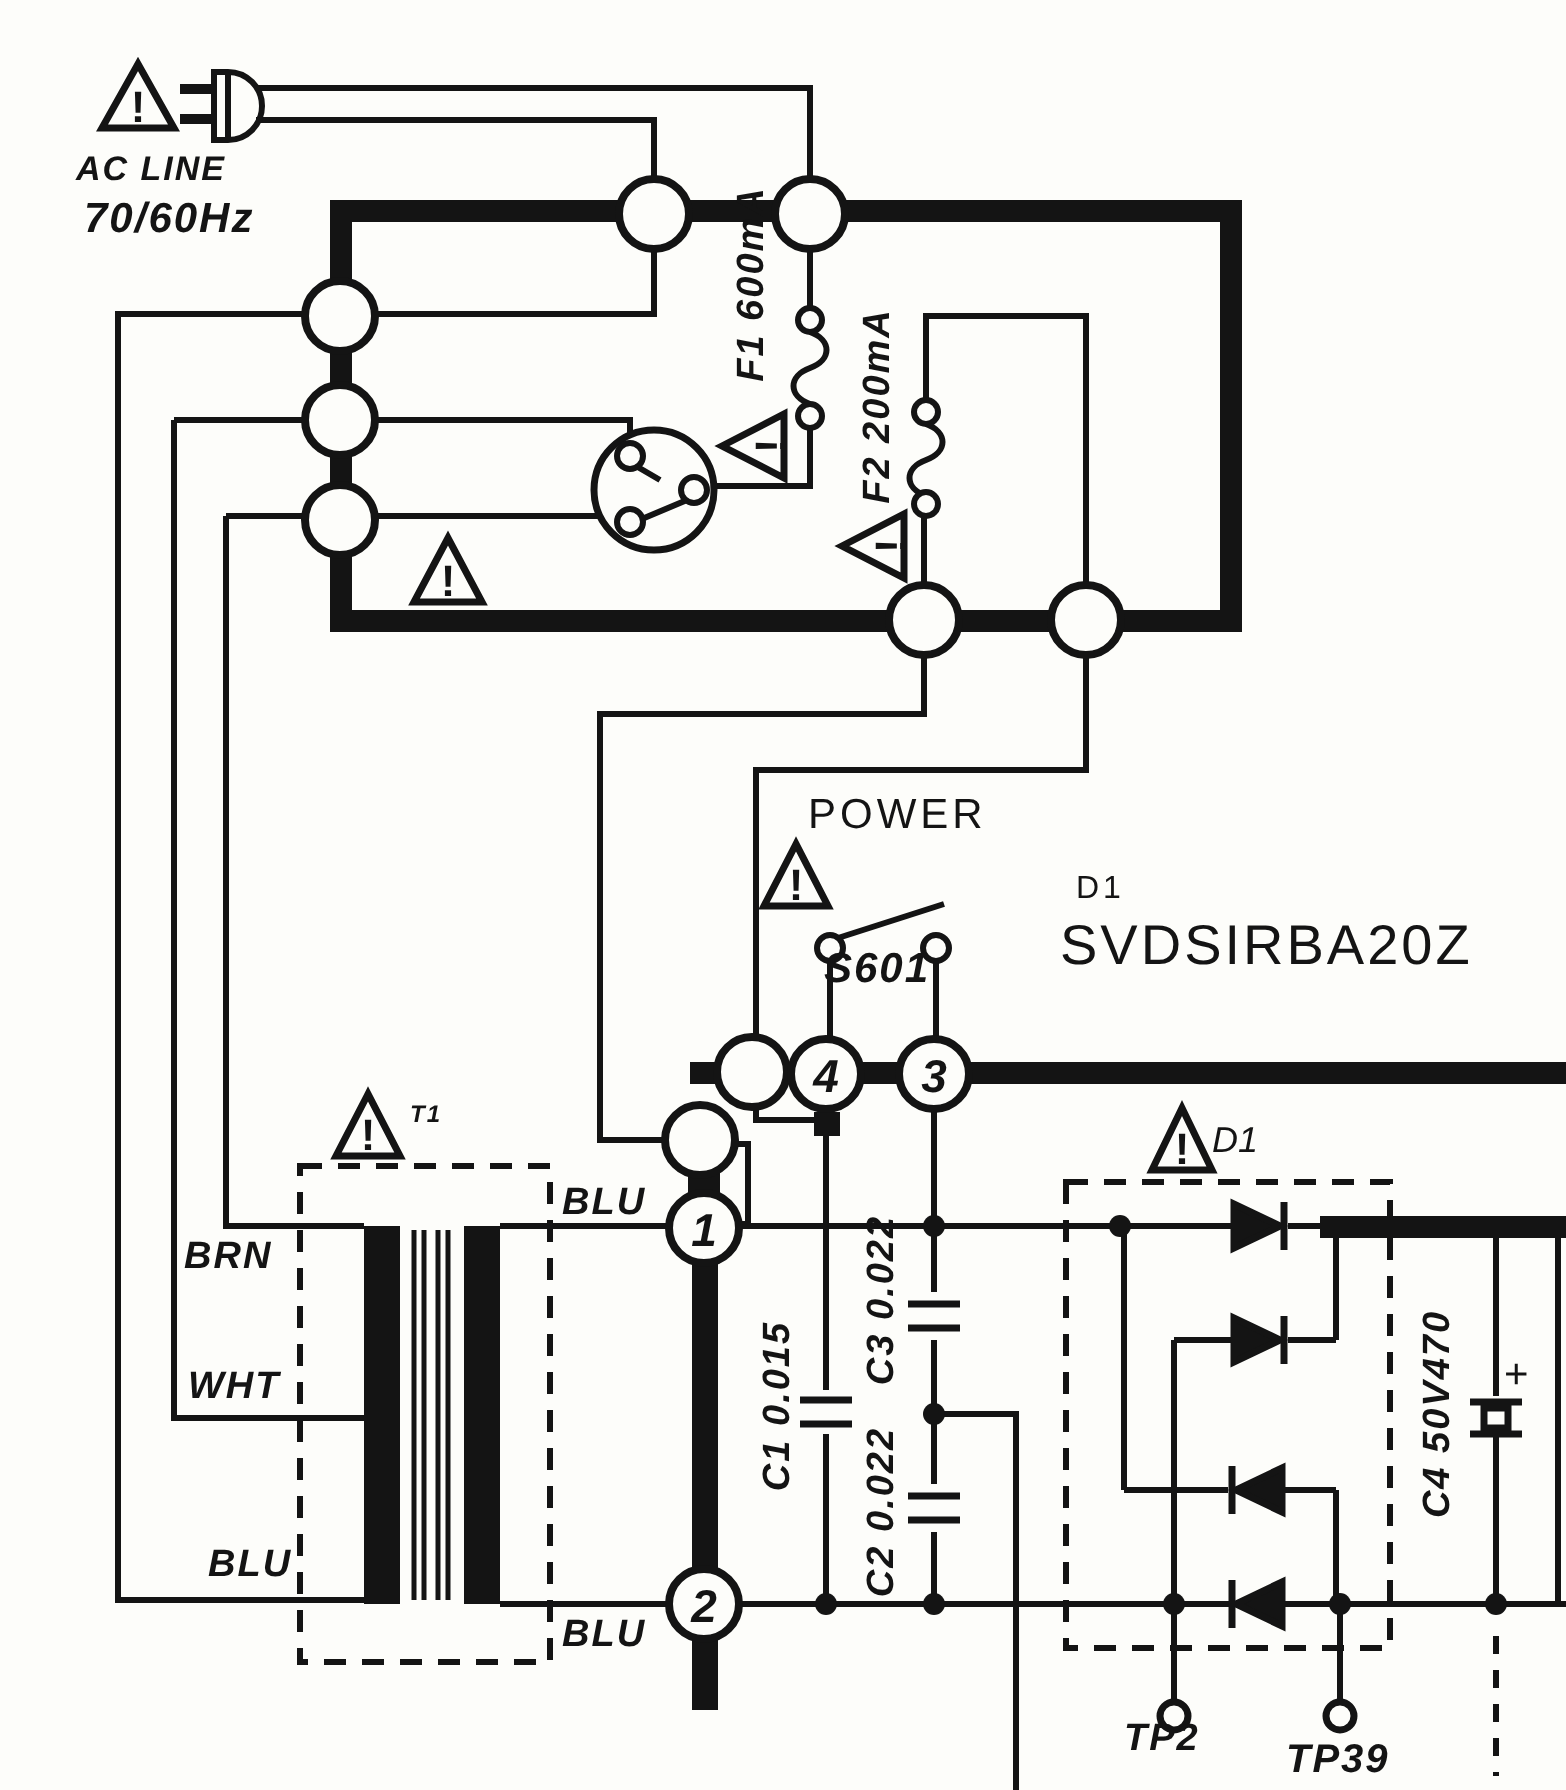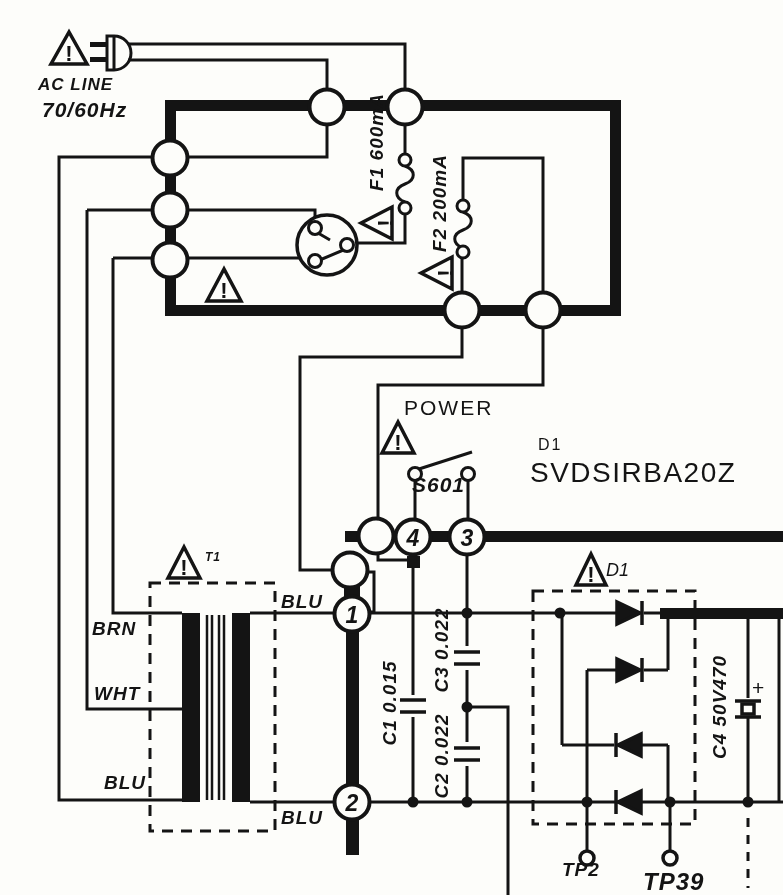--- a/index.html
+++ b/index.html
@@ -211,15 +211,15 @@
 <div class="lbl hand rot" style="left:376px;top:142px;font-size:19px;">F1 600mA</div>
 <div class="lbl hand rot" style="left:439px;top:203px;font-size:19px;">F2 200mA</div>
 
 <div class="lbl hand rot" style="left:389px;top:703px;font-size:19px;">C1 0.015</div>
 <div class="lbl hand rot" style="left:441px;top:650px;font-size:19px;">C3 0.022</div>
 <div class="lbl hand rot" style="left:441px;top:756px;font-size:19px;">C2 0.022</div>
 <div class="lbl hand rot" style="left:719px;top:707px;font-size:19px;">C4 50V470</div>
 <div class="lbl big" style="left:752px;top:677px;font-size:21px;">+</div>
 
 <div class="lbl hand" style="left:562px;top:822px;font-size:19px;margin-top:38px;">TP2</div>
-<div class="lbl hand" style="left:643px;top:870px;font-size:24px;">TP39</div>
+<div class="lbl hand" style="left:643px;top:870px;font-size:20px;">TP39</div>
 
 </div>
 
 </body></html>

